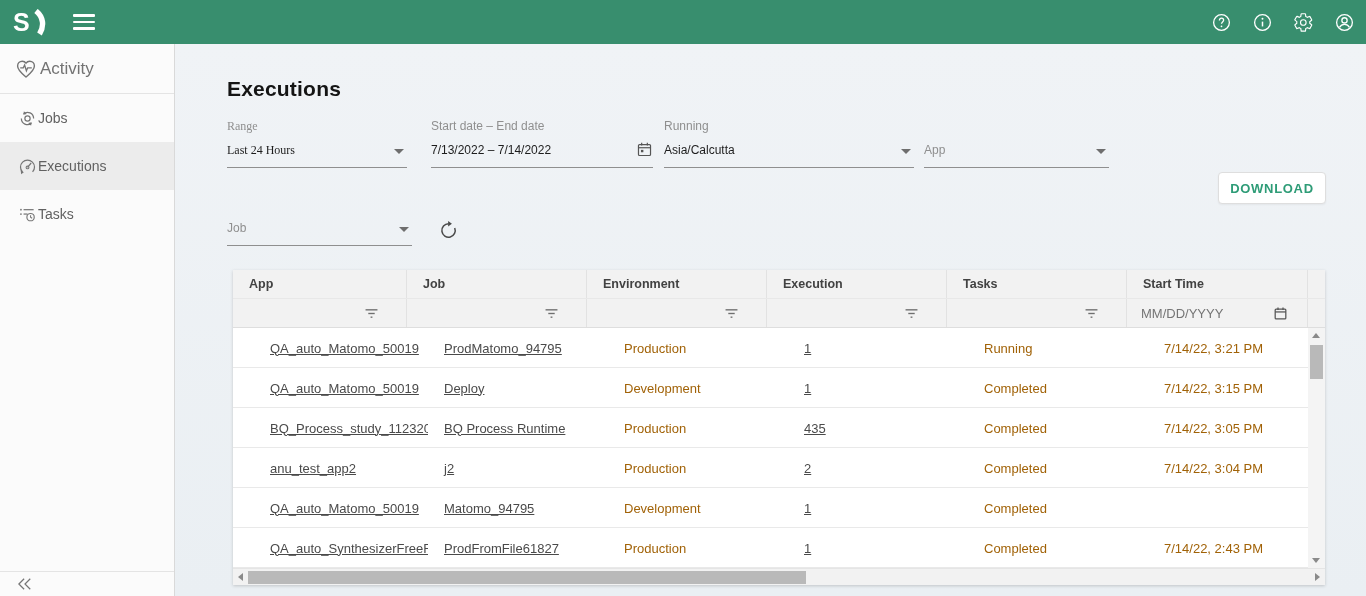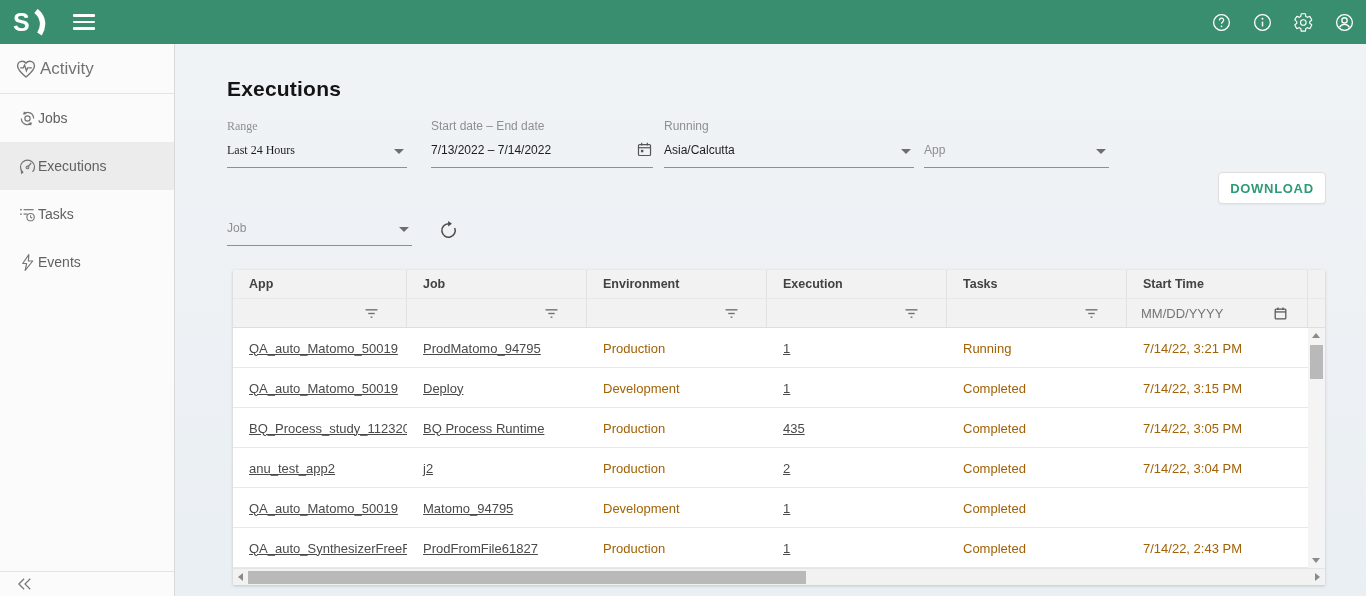--- a/index.html
+++ b/index.html
@@ -55,21 +55,21 @@
   .th.nob, .tf.nob { border-right:none; padding-left:0; }
   .thead-row { border-bottom:1px solid #e8e8e8; }
   .tfilter-row { border-bottom:1px solid #dedede; }
   .tf { height:28px; display:flex; align-items:center; justify-content:flex-end; padding-right:27px; border-right:1px solid #e2e2e2; cursor:pointer;gap:44px; }
   .tf.tf-time { justify-content:flex-start; padding-left:14px; padding-right:10px; }
   .tf-time .ph { font-size:13px; color:#757575; margin-right:6px; }
   .tf-time .spacer { flex:1; }
   .filter-icn { display:flex; }
 
   .tbody { position:relative; }
-  .trow { display:grid; grid-template-columns:174px 180px 180px 180px 180px 181px; height:40px; align-items:center; border-bottom:1px solid #e9e9e9; background:#fff; }
+  .trow { display:grid; grid-template-columns:174px 180px 180px 180px 180px 181px; height:40px; align-items:center; border-bottom:1px solid #e9e9e9; background:#fff;padding-left:21px; }
   .td { padding-left:16px; overflow:hidden; white-space:nowrap; }
   .cell-link { font-size:13px; color:#4a4a4a; text-decoration:underline; cursor:pointer; }
   .cell-text { font-size:13px; color:#a16207; }
 
   
   .vscroll { position:absolute; right:0; top:0; bottom:0; width:17px; background:#f4f4f4; }
   .tri-up    { width:0; height:0; border-left:4.5px solid transparent; border-right:4.5px solid transparent; border-bottom:5px solid #8a8a8a; }
   .tri-down  { width:0; height:0; border-left:4.5px solid transparent; border-right:4.5px solid transparent; border-top:5px solid #8a8a8a; }
   .tri-left  { width:0; height:0; border-top:4.5px solid transparent; border-bottom:4.5px solid transparent; border-right:5px solid #8a8a8a; }
   .tri-right { width:0; height:0; border-top:4.5px solid transparent; border-bottom:4.5px solid transparent; border-left:5px solid #8a8a8a; }
@@ -162,28 +162,20 @@
         <circle cx="4.5" cy="11.5" r="1" fill="#757575"></circle>
         <line x1="7.5" y1="6.5" x2="19" y2="6.5" stroke="#757575" stroke-width="1.4"></line>
         <line x1="7.5" y1="11.5" x2="12" y2="11.5" stroke="#757575" stroke-width="1.4"></line>
         <circle cx="15.5" cy="15" r="4.2" fill="none" stroke="#757575" stroke-width="1.3"></circle>
         <polyline points="15.5,12.8 15.5,15.2 17.3,16.2" fill="none" stroke="#757575" stroke-width="1.2"></polyline>
       </svg>
     </span>
     <span class="lbl">Tasks</span>
   </div>
 
-  <div class="side-item">
-    <span class="icn">
-      <svg width="21" height="21" viewBox="0 0 24 24">
-        <path d="M13.5 3 L6.5 13.2 L11 13.2 L9.3 21 L18 10.3 L13 10.3 Z" fill="none" stroke="#757575" stroke-width="1.3" stroke-linejoin="round"></path>
-      </svg>
-    </span>
-    <span class="lbl">Events</span>
-  </div>
 
   <div class="side-footer">
     <span class="icn">
       <svg width="18" height="14" viewBox="0 0 20 16">
         <polyline points="9,2 3,8 9,14" fill="none" stroke="#757575" stroke-width="1.4"></polyline>
         <polyline points="16,2 10,8 16,14" fill="none" stroke="#757575" stroke-width="1.4"></polyline>
       </svg>
     </span>
   </div>
 </div>

